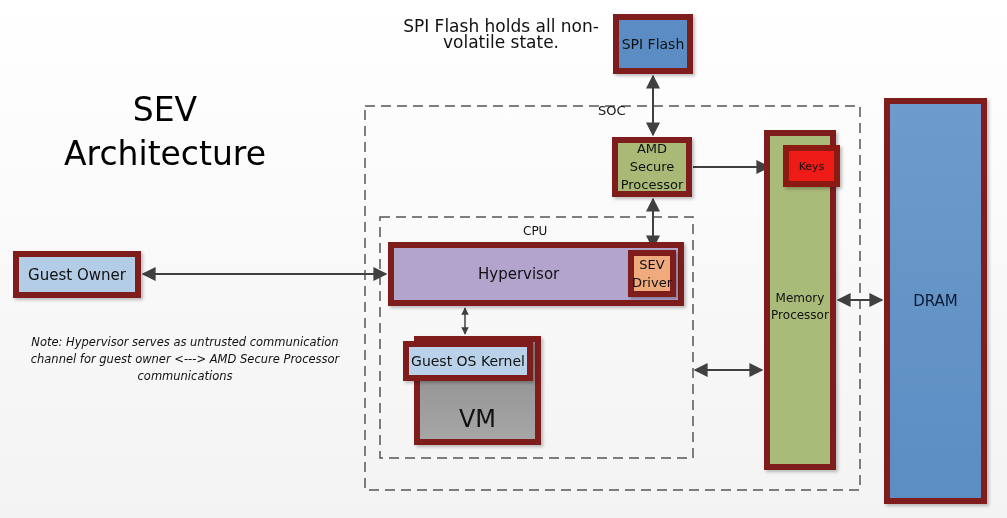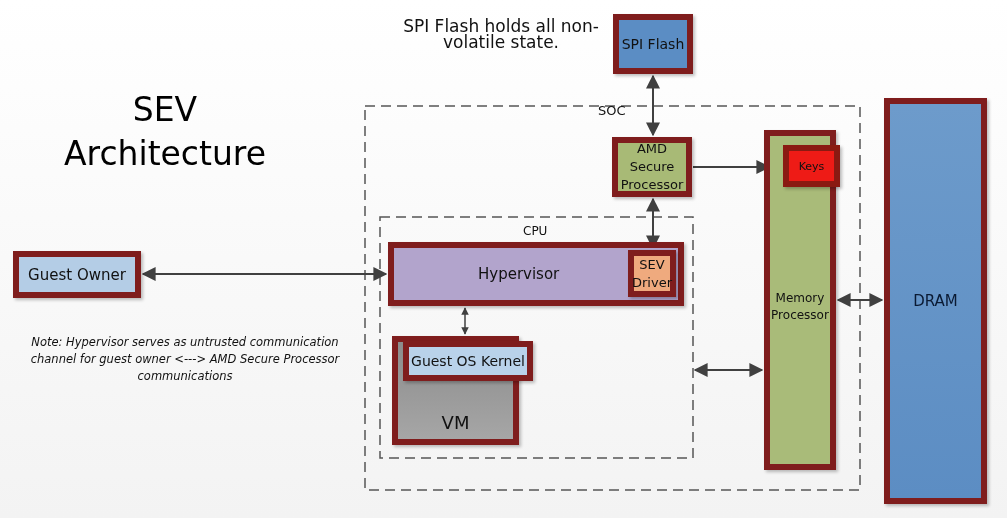--- a/index.html
+++ b/index.html
@@ -26,21 +26,21 @@
     border:6px solid #7f1d1d; box-shadow:2px 2px 3px rgba(0,0,0,0.25);
   }
   .spi { left:613px; top:14px; width:80px; height:60px; background:#5b8dc4; font-size:14px; }
   .dram { left:884px; top:98px; width:103px; height:406px; background:linear-gradient(180deg,#6d9bcb,#5c8dc3); font-size:15px; color:#0a1a33; }
   .amd { left:612px; top:137px; width:80px; height:60px; background:#a8ba76; font-size:13px; line-height:18px; }
   .mem { left:764px; top:130px; width:72px; height:340px; background:#a9bb79; font-size:12px; line-height:17px; align-items:center; }
   .keys { left:771px; top:145px; width:57px; height:42px; background:#ee1b16; font-size:11px; border-color:#8a1a12;margin-left:12px; }
   .guest { left:13px; top:251px; width:128px; height:47px; background:#b4cde6; font-size:15px;justify-content:center; }
   .hyper { left:388px; top:242px; width:296px; height:64px; background:#b2a4cc; font-size:15px; justify-content:flex-start; padding-left:84px; }
   .sevd { left:628px; top:250px; width:48px; height:47px; background:#efaa7e; font-size:13px; line-height:18px; }
-  .vm { left:392px; top:336px; width:127px; height:109px; background:linear-gradient(180deg,#8c8c8c,#a6a6a6); align-items:flex-end; padding-bottom:6px; font-size:18px; }
+  .vm { left:414px; top:336px; width:127px; height:109px; background:linear-gradient(180deg,#8c8c8c,#a6a6a6); align-items:flex-end; padding-bottom:6px; font-size:24px; }
   .gok { left:403px; top:341px; width:130px; height:40px; background:#b9d2ea; font-size:14px; }
   .lbl { font-size:13px; color:#111; }
   svg { position:absolute; left:0; top:0; }
 </style>
 </head>
 <body>
 
 <svg width="1007" height="518">
   <defs>
     <marker id="ah" viewBox="0 0 10 10" refX="9" refY="5" markerWidth="7" markerHeight="7" orient="auto-start-reverse">

